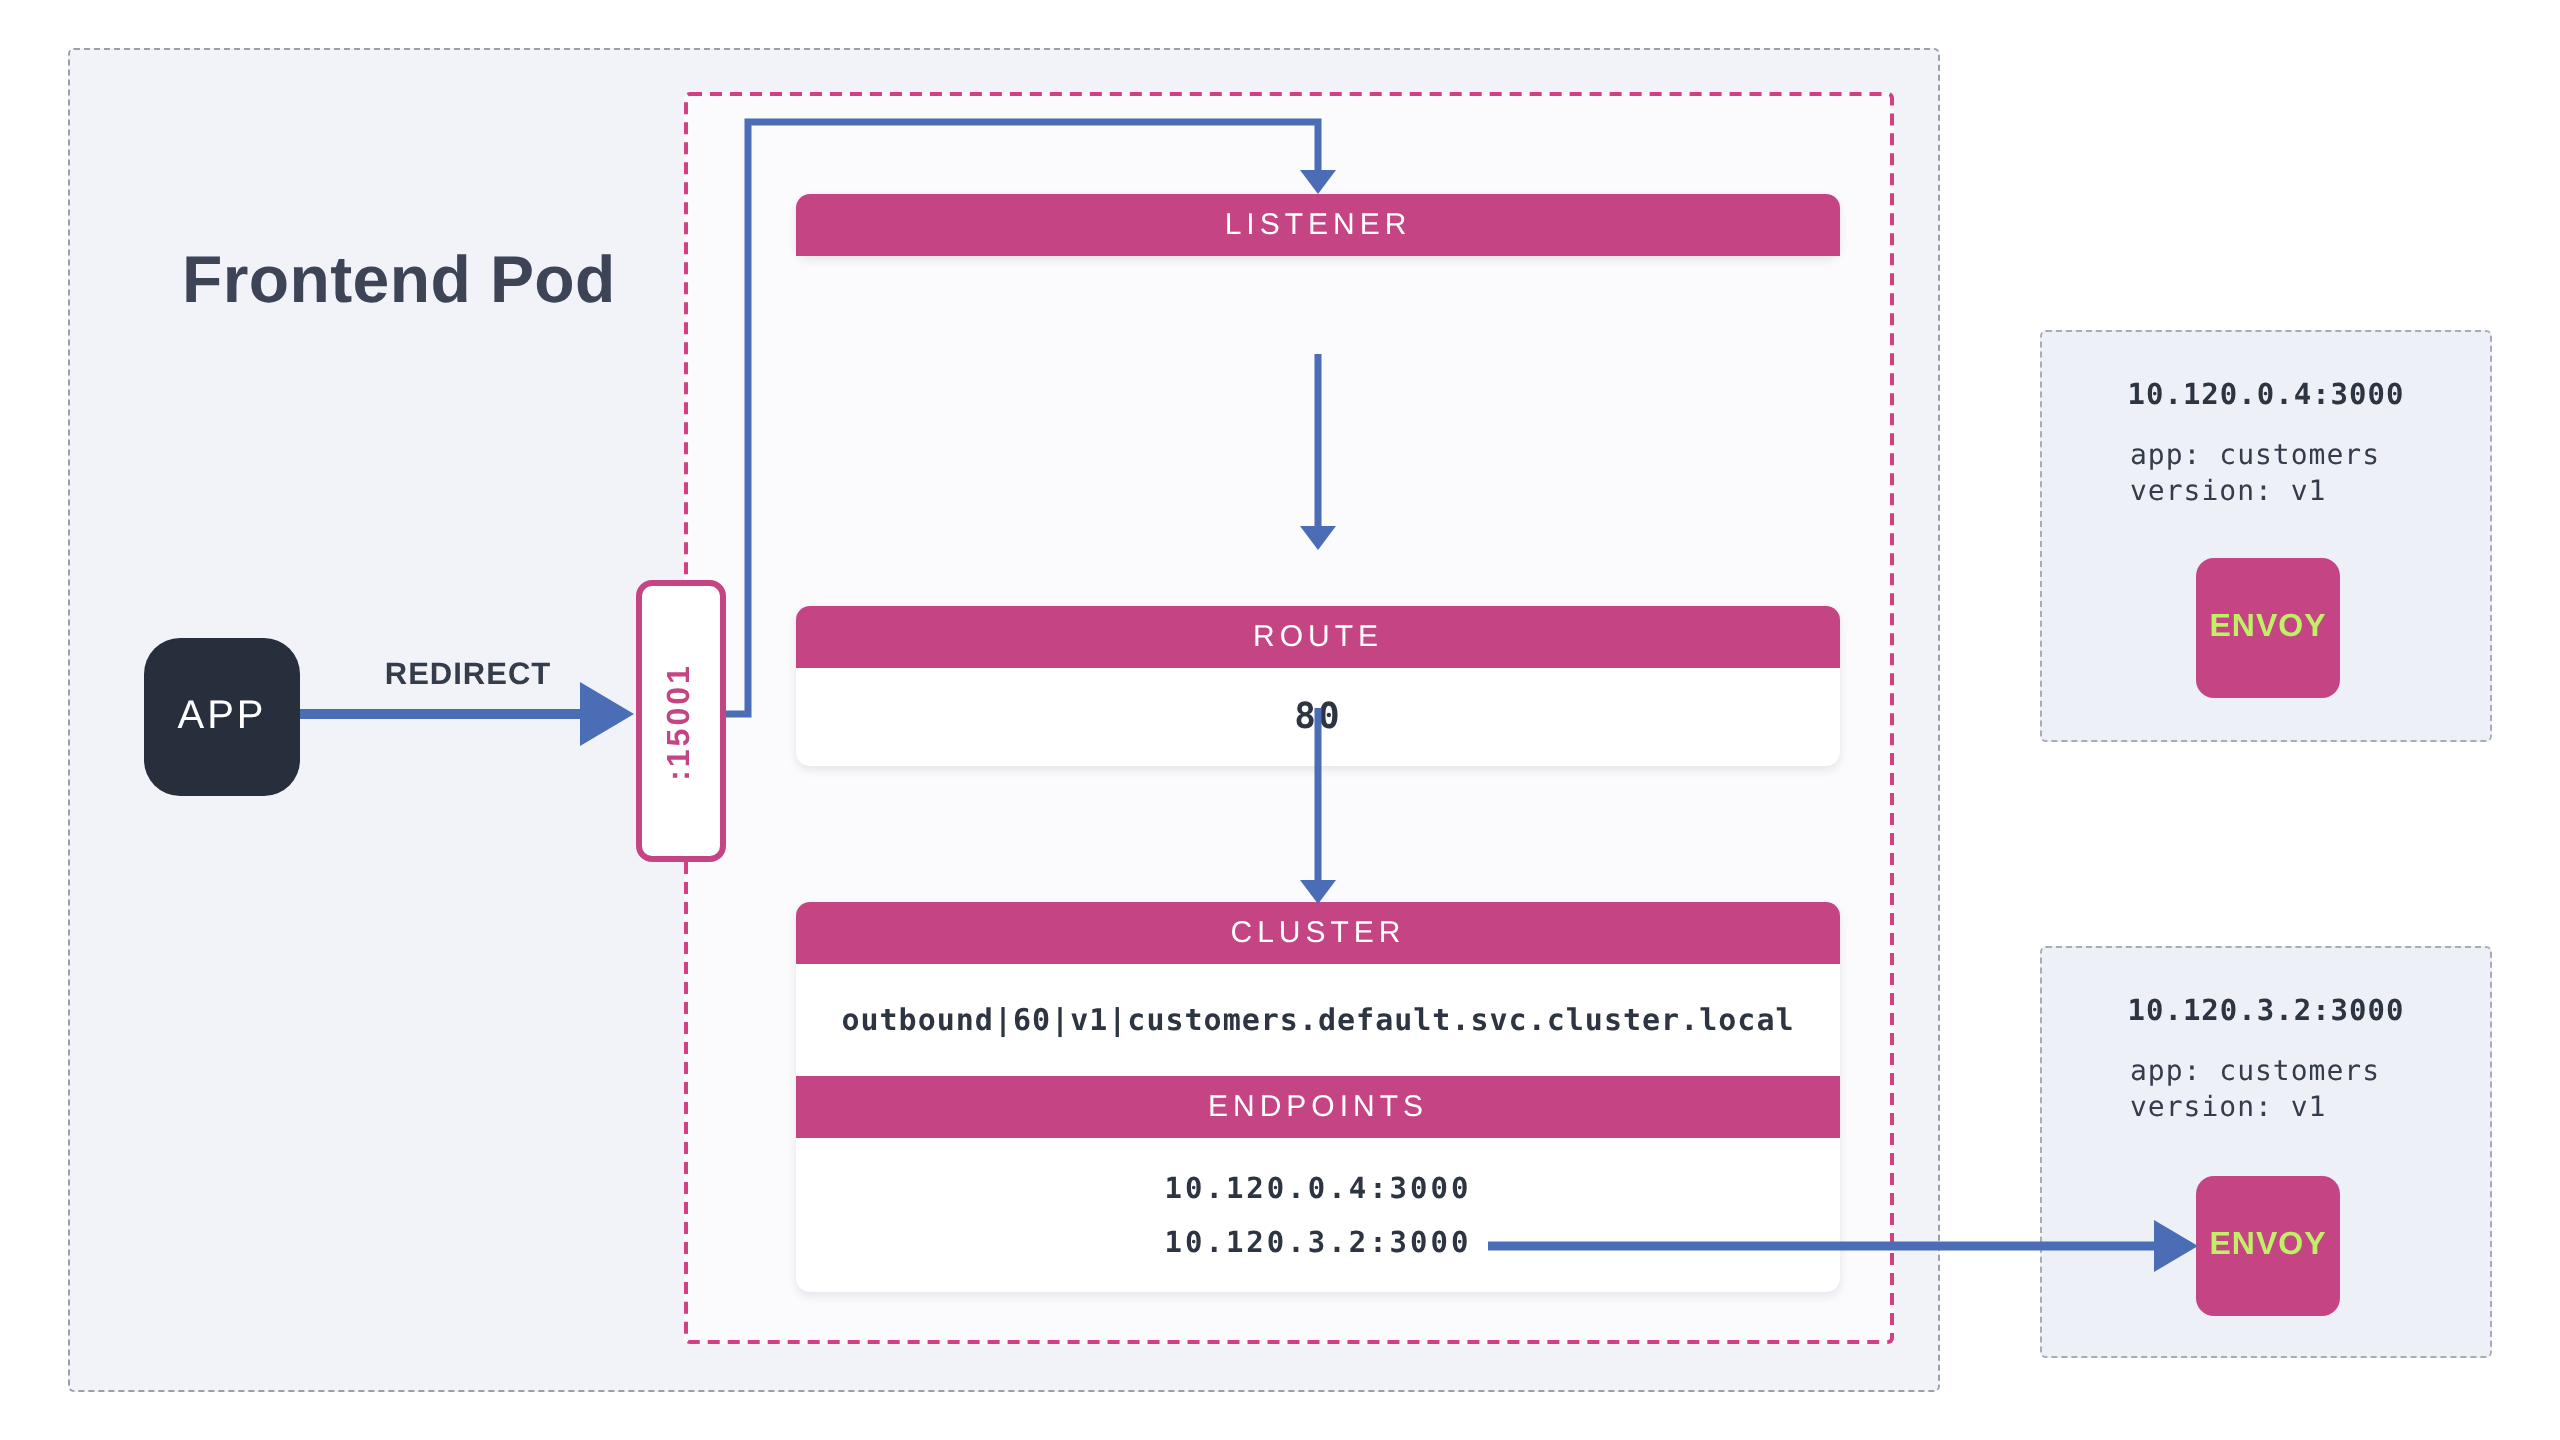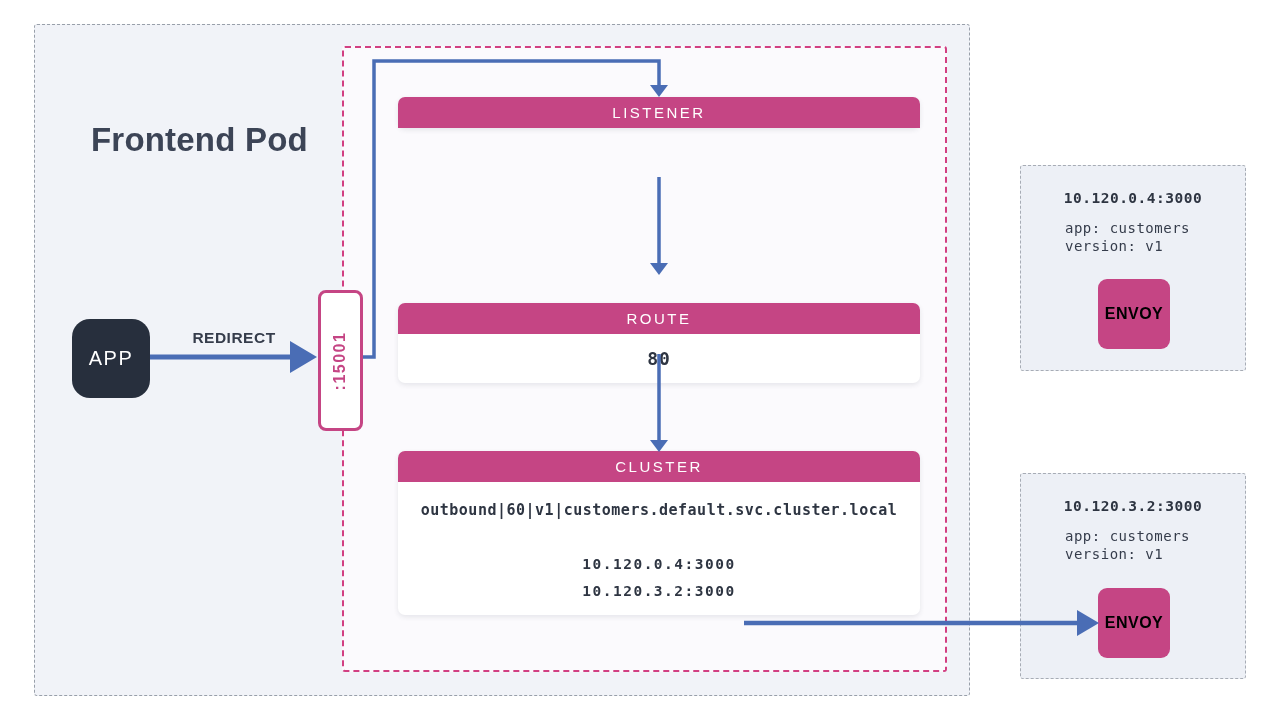--- a/index.html
+++ b/index.html
@@ -83,21 +83,21 @@
   }
   .wl-labels{
     position:absolute;left:44px;top:53px;text-align:left;
     font-family:"DejaVu Sans Mono", monospace;font-weight:400;
     font-size:14px;line-height:18px;letter-spacing:.5px;color:#353c4b;
   }
   .envoy-box{
     position:absolute;left:77px;width:72px;height:70px;
     background:#c54584;border-radius:9px;
     display:flex;align-items:center;justify-content:center;
-    color:#000000;font-weight:bold;font-size:16px;letter-spacing:.5px;
+    color:#bef264;font-weight:bold;font-size:16px;letter-spacing:.5px;
   }
   .wl-top .envoy-box{top:113px;}
   .wl-bottom .envoy-box{top:114px;}
   
   #connectors{position:absolute;left:0;top:0;z-index:5;pointer-events:none;}
 </style>
 </head>
 <body>
 
 <div id="canvas">
@@ -123,20 +123,21 @@
   </div>
 
   <div class="node route-node">
     <div class="node-header">ROUTE</div>
     <div class="node-value route-val">80</div>
   </div>
 
   <div class="node cluster-node">
     <div class="node-header">CLUSTER</div>
     <div class="node-value cluster-val">outbound|60|v1|customers.default.svc.cluster.local</div>
+    <div class="node-header mid">ENDPOINTS</div>
     <div class="endpoints-body">
       <div class="endpoint-row">10.120.0.4:3000</div>
       <div class="endpoint-row">10.120.3.2:3000</div>
     </div>
   </div>
 
   <div class="workload wl-top">
     <div class="wl-address">10.120.0.4:3000</div>
     <div class="wl-labels">
       <div>app: customers</div>

